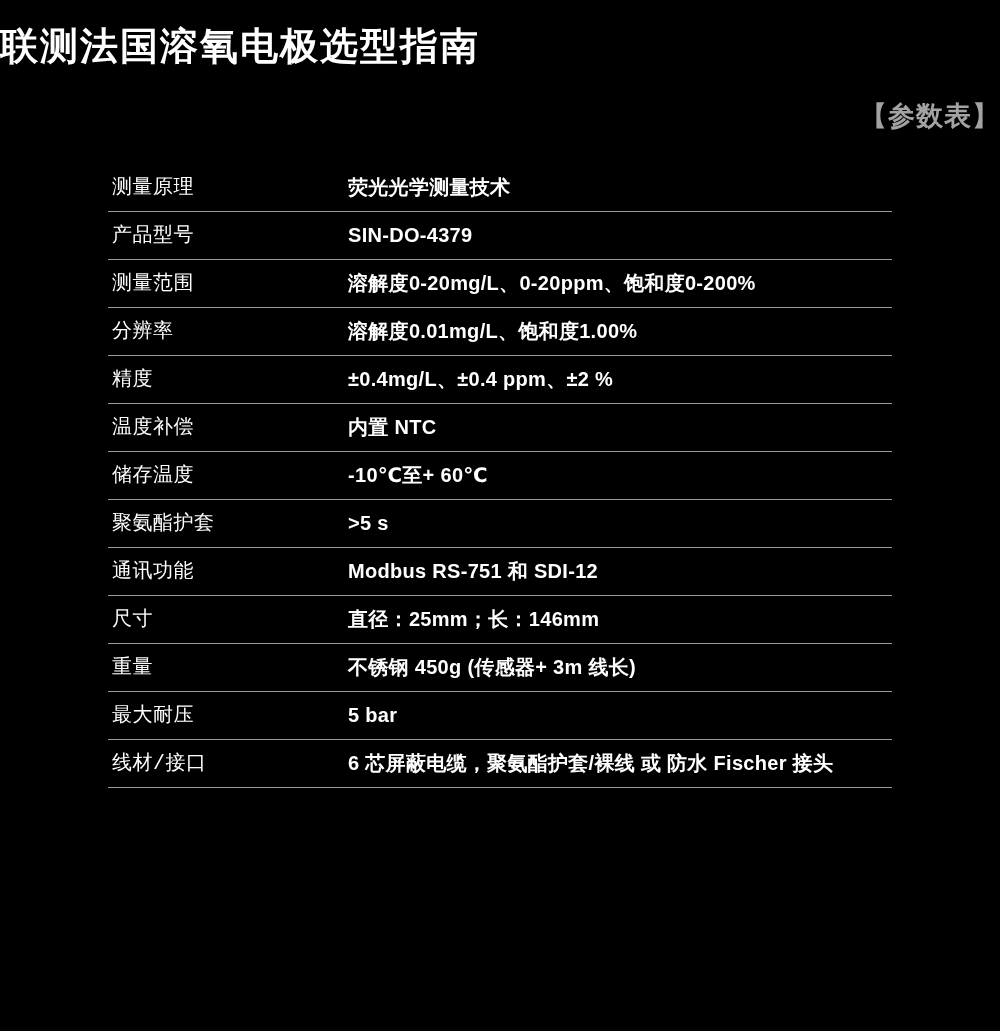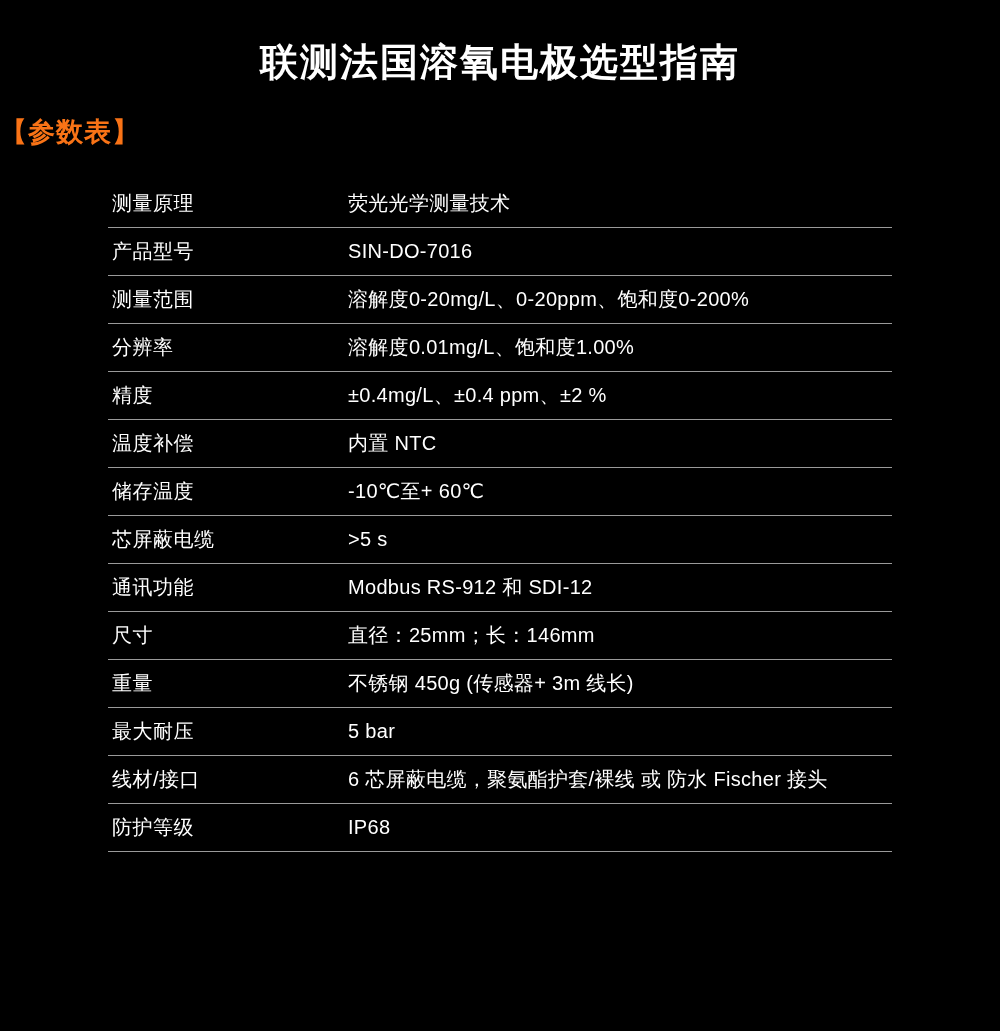--- a/index.html
+++ b/index.html
@@ -15,33 +15,33 @@
     color: #ffffff;
   }
   .page {
     position: relative;
     width: 1000px;
     height: 1031px;
     background: #000000;
     box-sizing: border-box;
   }
   .title {
-    text-align: center;
+    text-align: left;
     font-size: 38px;
     font-weight: bold;
     letter-spacing: 2px;
-    padding-top: 40px;
+    padding-top: 24px;
     color: #ffffff;
     line-height: 1.2;
   }
   .subtitle {
-    text-align: left;
+    text-align: right;
     font-size: 27px;
     font-weight: bold;
-    color: #f97316;
+    color: #a3a3a3;
     margin-top: 28px;
     letter-spacing: 1px;
   }
   .spec-table {
     margin: 30px auto 0 auto;
     width: 784px;
     border-collapse: collapse;
     table-layout: fixed;
   }
   .spec-table tr {
@@ -52,24 +52,26 @@
     vertical-align: middle;
     font-size: 20px;
     color: #ffffff;
     padding: 0;
     line-height: 1.25;
   }
   .spec-table td.label {
     width: 222px;
     padding-left: 4px;
     letter-spacing: 0.5px;
+    font-family: Liberation Mono, monospace;
   }
   .spec-table td.value {
     padding-left: 14px;
     letter-spacing: 0.3px;
+    font-weight: bold;
   }
   .spec-table tr.no-label td.label {
     
   }
 </style>
 </head>
 <body>
 
 <div class="page">
 
@@ -78,21 +80,21 @@
   <div class="subtitle">【参数表】</div>
 
   <table class="spec-table">
     <tbody>
       <tr>
         <td class="label">测量原理</td>
         <td class="value">荧光光学测量技术</td>
       </tr>
       <tr>
         <td class="label">产品型号</td>
-        <td class="value">SIN-DO-7016</td>
+        <td class="value">SIN-DO-4379</td>
       </tr>
       <tr>
         <td class="label">测量范围</td>
         <td class="value">溶解度0-20mg/L、0-20ppm、饱和度0-200%</td>
       </tr>
       <tr>
         <td class="label">分辨率</td>
         <td class="value">溶解度0.01mg/L、饱和度1.00%</td>
       </tr>
       <tr>
@@ -101,43 +103,39 @@
       </tr>
       <tr>
         <td class="label">温度补偿</td>
         <td class="value">内置 NTC</td>
       </tr>
       <tr>
         <td class="label">储存温度</td>
         <td class="value">-10℃至+ 60℃</td>
       </tr>
       <tr>
-        <td class="label">芯屏蔽电缆</td>
+        <td class="label">聚氨酯护套</td>
         <td class="value">&gt;5 s</td>
       </tr>
       <tr>
         <td class="label">通讯功能</td>
-        <td class="value">Modbus RS-912 和 SDI-12</td>
+        <td class="value">Modbus RS-751 和 SDI-12</td>
       </tr>
       <tr>
         <td class="label">尺寸</td>
         <td class="value">直径：25mm；长：146mm</td>
       </tr>
       <tr>
         <td class="label">重量</td>
         <td class="value">不锈钢 450g (传感器+ 3m 线长)</td>
       </tr>
       <tr>
         <td class="label">最大耐压</td>
         <td class="value">5 bar</td>
       </tr>
       <tr>
         <td class="label">线材/接口</td>
         <td class="value">6 芯屏蔽电缆，聚氨酯护套/裸线 或 防水 Fischer 接头</td>
       </tr>
-      <tr>
-        <td class="label">防护等级</td>
-        <td class="value">IP68</td>
-      </tr>
     </tbody>
   </table>
 
 </div>
 
 </body></html>

